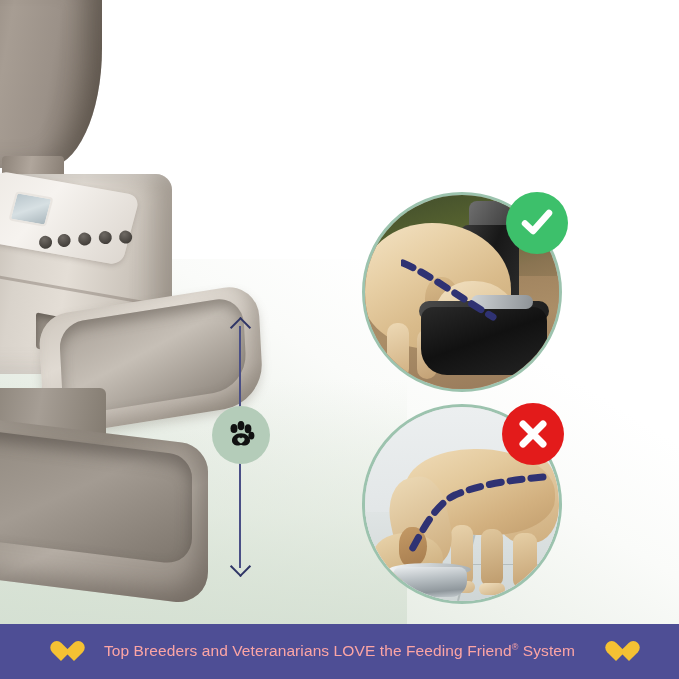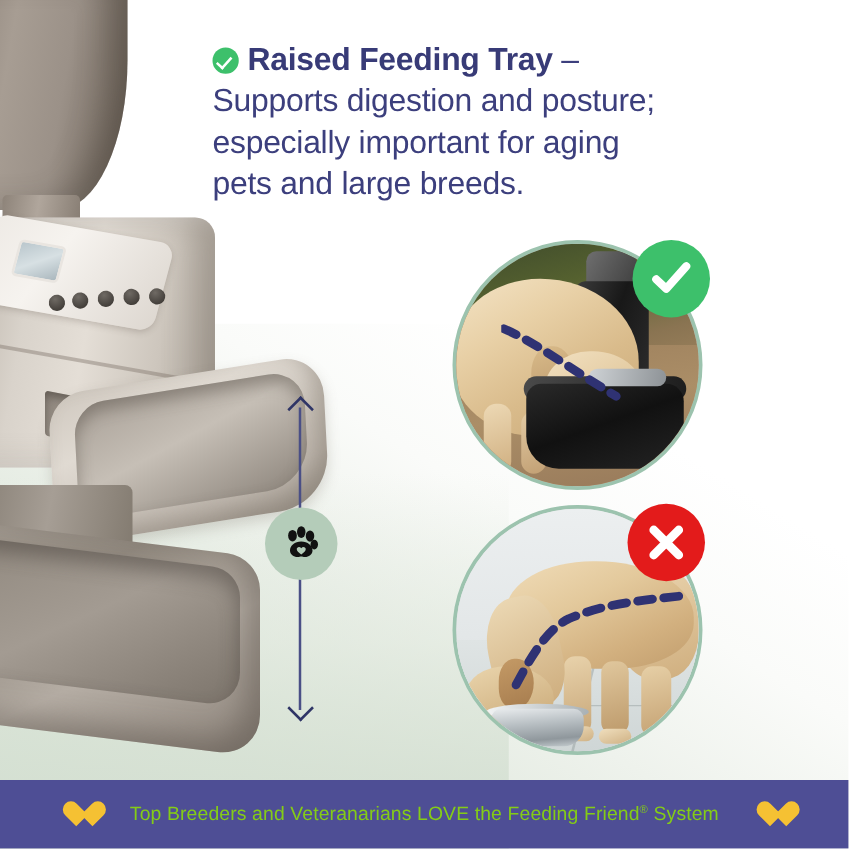--- a/index.html
+++ b/index.html
@@ -196,45 +196,37 @@
 
   
   .badge{position:absolute;width:62px;height:62px;border-radius:50%;
     display:flex;align-items:center;justify-content:center;}
   .badge.ok{left:506px;top:192px;background:#3dc06b;}
   .badge.no{left:502px;top:403px;background:#e31b1b;}
 
   
   .banner{position:absolute;left:0;bottom:0;width:100%;height:55px;background:#4e4e95;
     display:flex;align-items:center;justify-content:center;gap:30px;}
-  .banner-text{color:#84cc16;font-size:15.5px;letter-spacing:.1px;white-space:nowrap;}
+  .banner-text{color:#fca5a5;font-size:15.5px;letter-spacing:.1px;white-space:nowrap;}
   .banner-text sup{font-size:9px;vertical-align:super;}
   .heart{width:24px;height:22px;position:relative;flex:0 0 auto;}
   .heart::before,.heart::after{content:"";position:absolute;width:13px;height:19px;
     background:#f5c133;border-radius:13px 13px 0 0;top:1px;}
   .heart::before{left:11px;transform:rotate(-45deg);transform-origin:0 100%;}
   .heart::after{left:11px;transform:rotate(45deg);transform-origin:100% 100%;}
 </style>
 </head>
 <body>
 
 <div id="stage">
 
   <div class="bg-base"></div>
   <div class="bg-sage"></div>
   <div class="bg-sage2"></div>
 
-  <div class="headline">
-    <span class="hl-line">
-      <span class="check-inline"></span><span class="hl-strong">Raised Feeding Tray</span><span class="hl-dash"> –</span>
-    </span>
-    <span class="hl-line">Supports digestion and posture;</span>
-    <span class="hl-line">especially important for aging</span>
-    <span class="hl-line">pets and large breeds.</span>
-  </div>
 
   <div class="feeder">
     <div class="hopper">
       <div class="hopper-kib"></div>
     </div>
     <div class="hopper-neck"></div>
     <div class="body-unit"></div>
     <div class="panel"></div>
     <div class="lcd"></div>
     <div class="btn-row">

